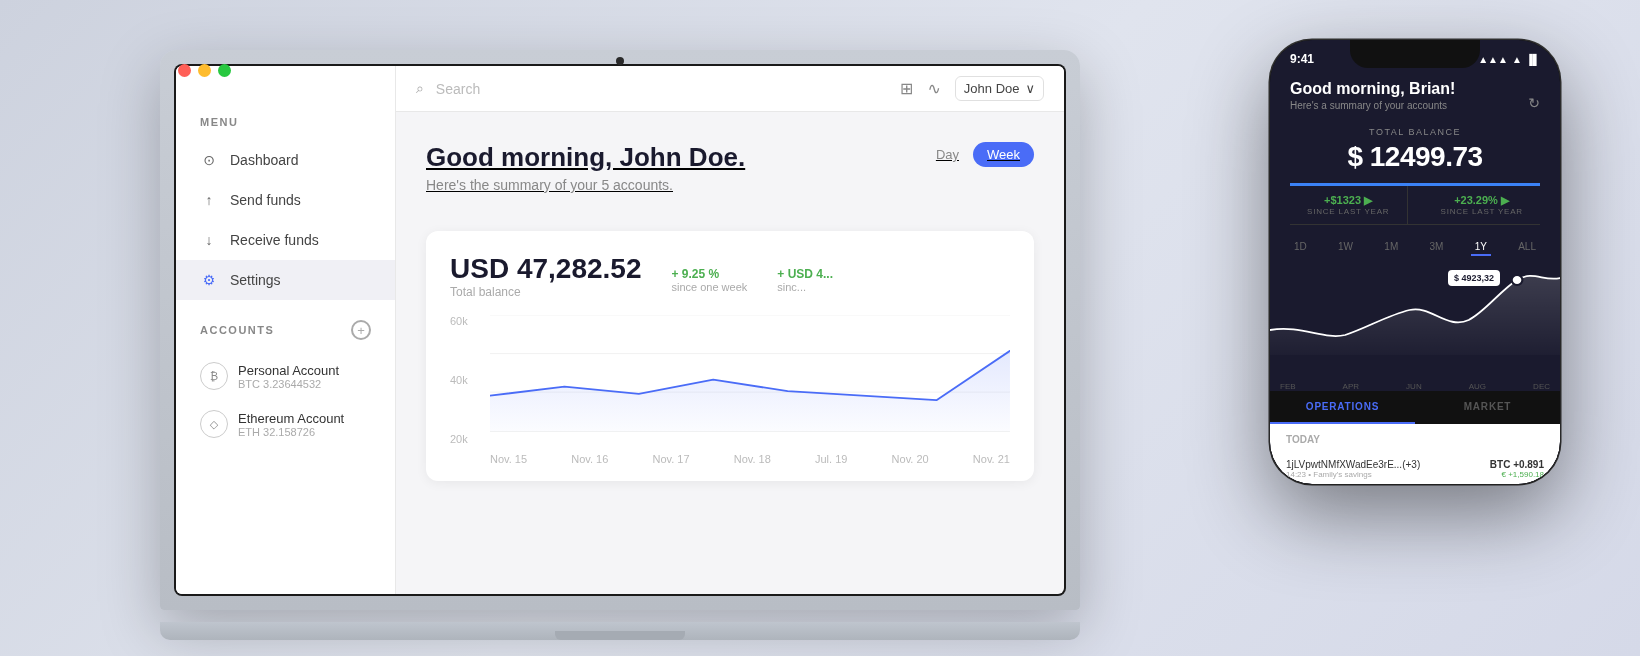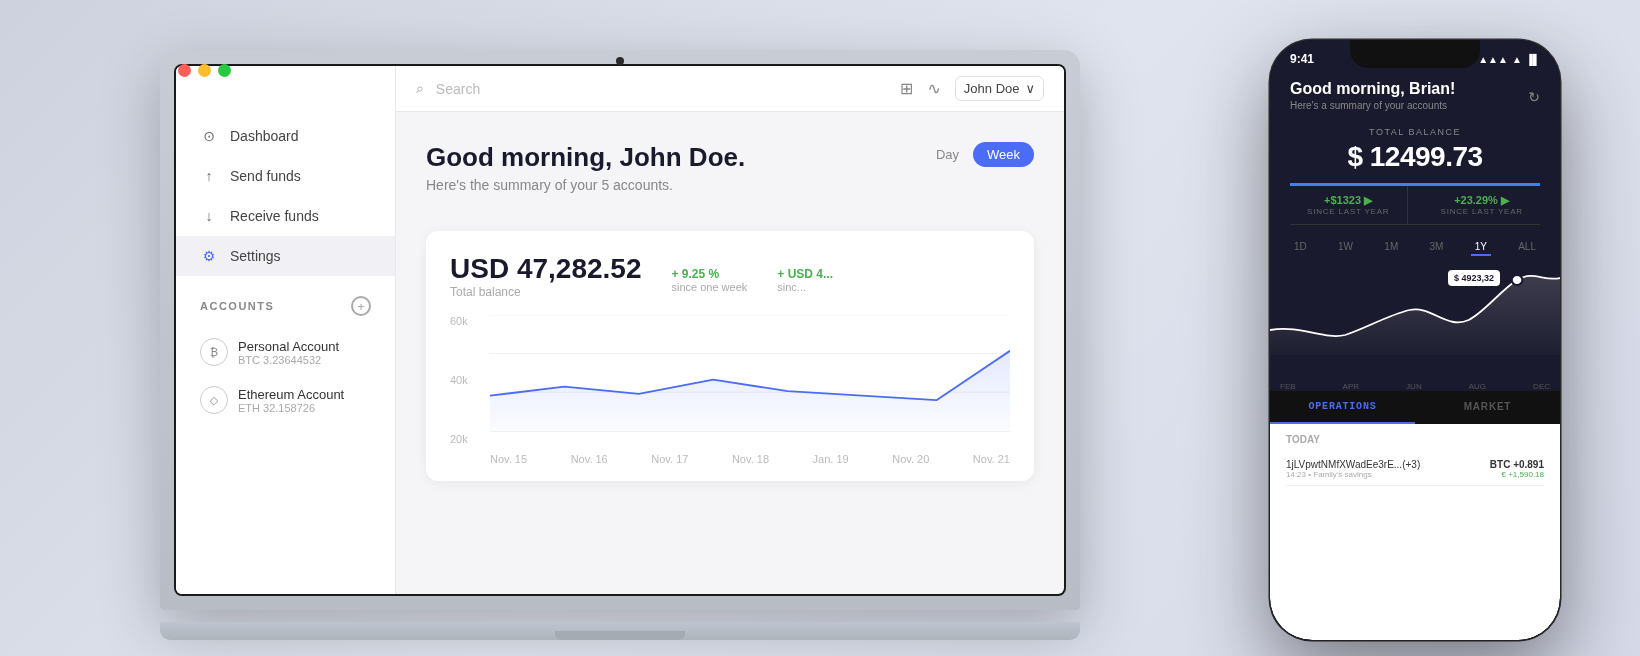--- a/index.html
+++ b/index.html
@@ -317,21 +317,21 @@
     .phone-wrapper {
       position: absolute;
       right: 80px;
       top: 40px;
       width: 290px;
       height: 600px;
       z-index: 10;
     }
     .phone-outer {
       width: 290px;
-      height: 600px;
+      height: 444px;
       background: #111;
       border-radius: 42px;
       box-shadow: 0 30px 80px rgba(0,0,0,0.45), 0 0 0 1.5px #333;
       position: relative;
       overflow: hidden;
     }
     .phone-notch {
       position: absolute;
       top: 0;
       left: 50%;
@@ -368,21 +368,21 @@
       display: flex;
       gap: 4px;
       align-items: center;
       font-size: 10px;
       color: #fff;
     }
     .phone-header {
       padding: 10px 20px 8px 20px;
       flex-shrink: 0;
       display: flex;
-      align-items: center;
+      align-items: flex-end;
       justify-content: space-between;
     }
     .phone-greeting {
       font-size: 16px;
       font-weight: 700;
       color: #fff;
     }
     .phone-subgreeting {
       font-size: 10px;
       color: #888;
@@ -491,21 +491,20 @@
       padding: 10px 0;
       font-size: 10px;
       font-weight: 600;
       color: #555;
       cursor: pointer;
       letter-spacing: 0.8px;
     }
     .phone-tab.active {
       color: #4a6cf7;
       border-bottom: 2px solid #4a6cf7;
-      font-family: Liberation Mono, monospace;
     }
     .phone-operations {
       flex: 1;
       background: #fff;
       border-radius: 0 0 42px 42px;
       overflow: hidden;
       padding: 10px 16px;
     }
     .ops-today-label {
       font-size: 10px;
@@ -561,20 +560,21 @@
     <div class="traffic-lights">
       <div class="tl-red"></div>
       <div class="tl-yellow"></div>
       <div class="tl-green"></div>
     </div>
 
     <div class="laptop-inner">
       <div class="laptop-screen">
 
         <div class="sidebar">
+          <div class="menu-label">MENU</div>
 
           <div class="nav-item">
             <div class="nav-icon">⊙</div>
             <span>Dashboard</span>
           </div>
           <div class="nav-item">
             <div class="nav-icon">↑</div>
             <span>Send funds</span>
           </div>
           <div class="nav-item">
@@ -619,21 +619,21 @@
               <div class="topbar-icon">⊞</div>
               <div class="topbar-icon">∿</div>
               <div class="user-badge">
                 <span>John Doe</span>
                 <span>∨</span>
               </div>
             </div>
           </div>
 
           <div class="dashboard-body">
-            <div style="display:flex;justify-content:space-between;align-items:flex-start;margin-bottom:18px;">
+            <div style="display:flex;justify-content:space-between;align-items:flex-start;margin-bottom:18px;text-decoration:underline;">
               <div>
                 <div class="greeting">Good morning, John Doe.</div>
                 <div class="sub-greeting">Here's the summary of your 5 accounts.</div>
               </div>
               <div style="display:flex;align-items:center;">
                 <div class="period-tab">Day</div>
                 <div class="period-tab active">Week</div>
               </div>
             </div>
 
@@ -674,21 +674,21 @@
                   </defs>
                   <path d="M0,90 L83,80 L166,88 L249,72 L332,85 L415,90 L498,95 L580,40 L580,130 L0,130 Z" fill="url(#chartGrad)"></path>
 
                   <path d="M0,90 L83,80 L166,88 L249,72 L332,85 L415,90 L498,95 L580,40" fill="none" stroke="#4a6cf7" stroke-width="2" stroke-linecap="round" stroke-linejoin="round"></path>
                 </svg>
                 <div class="chart-xaxis">
                   <span>Nov. 15</span>
                   <span>Nov. 16</span>
                   <span>Nov. 17</span>
                   <span>Nov. 18</span>
-                  <span>Jan. 19</span>
+                  <span>Jul. 19</span>
                   <span>Nov. 20</span>
                   <span>Nov. 21</span>
                 </div>
               </div>
             </div>
           </div>
         </div>
       </div>
     </div>
   </div>

